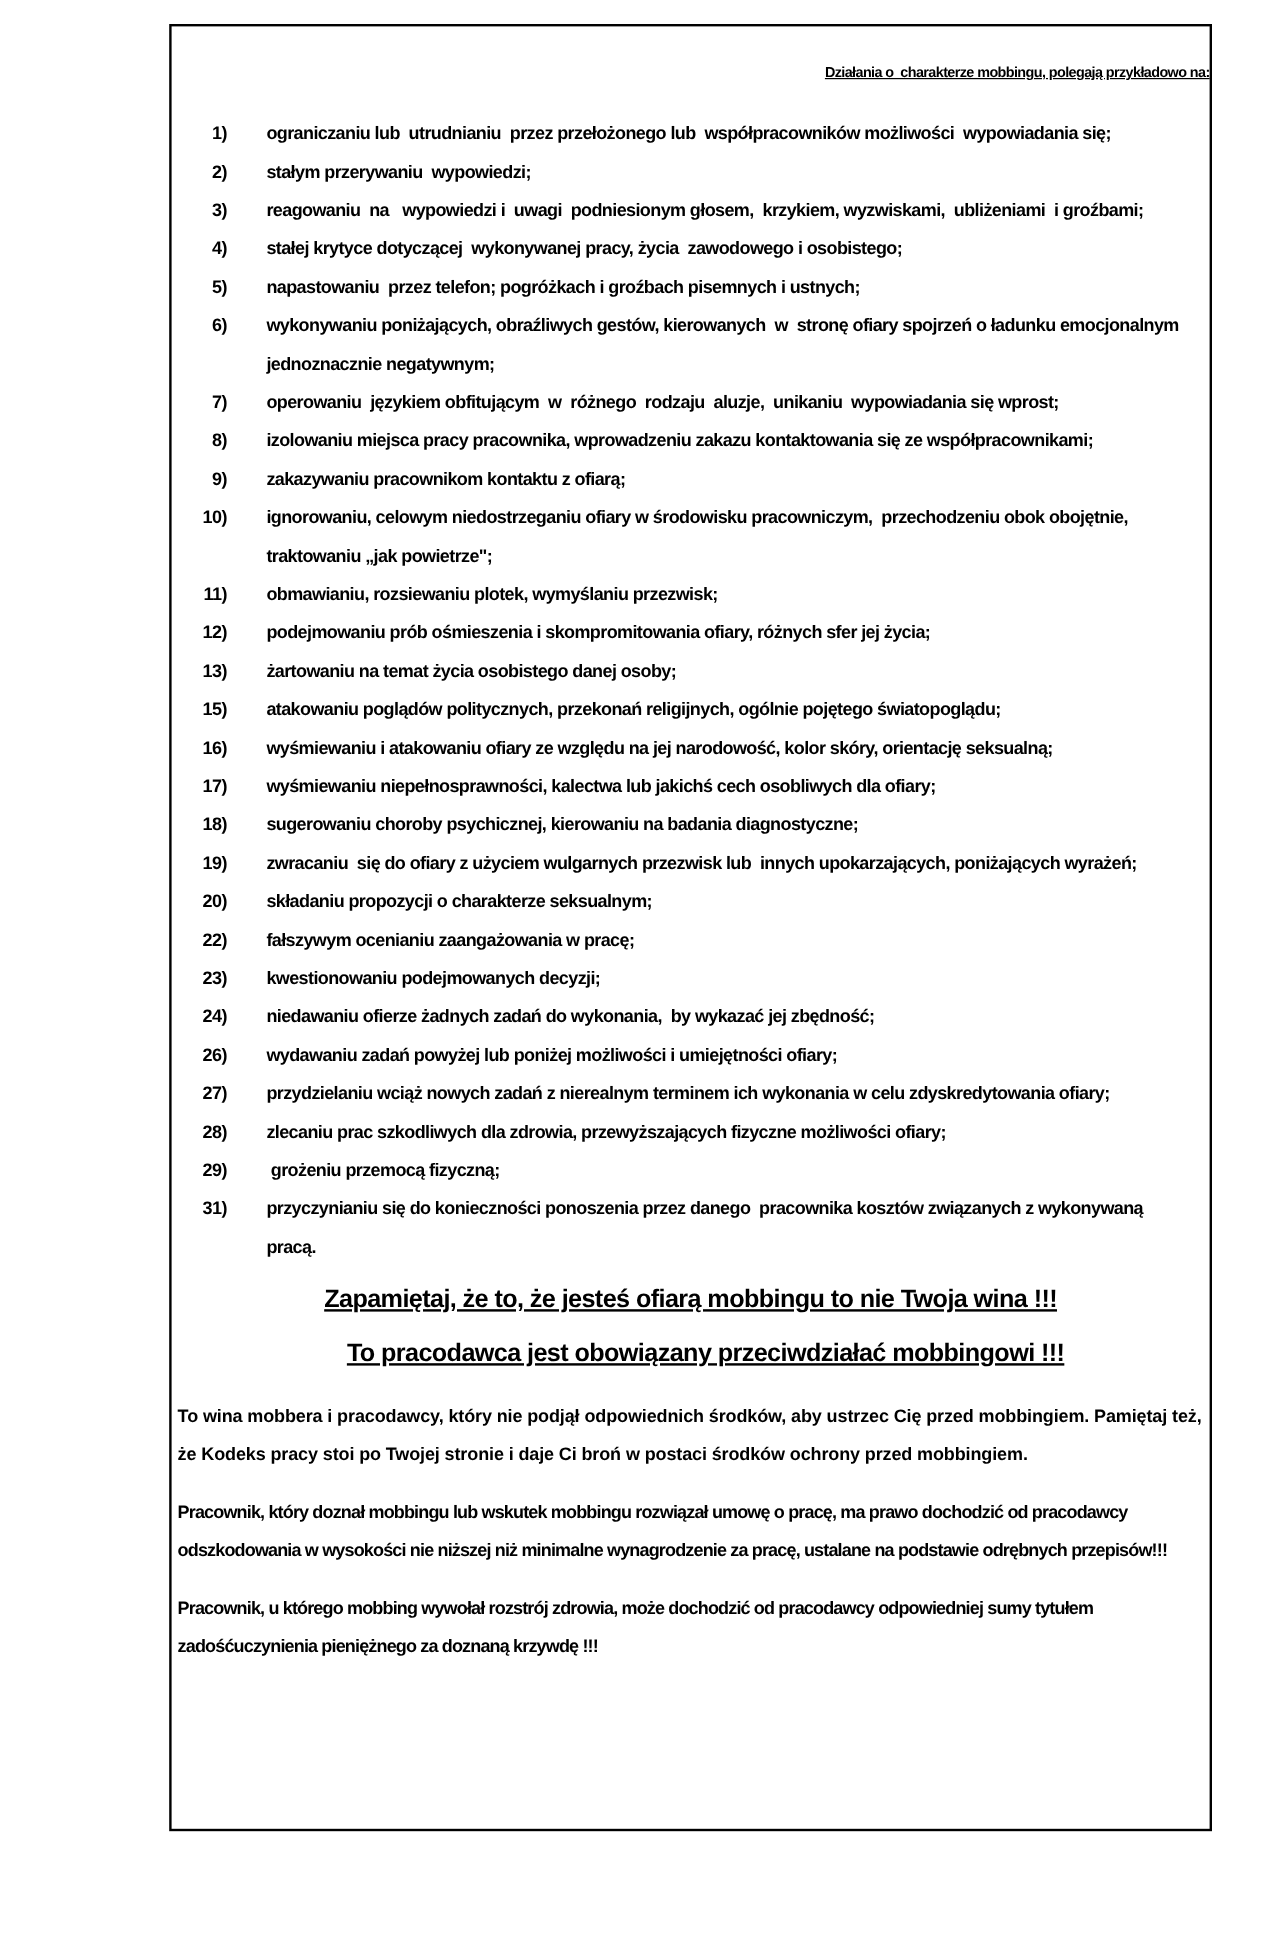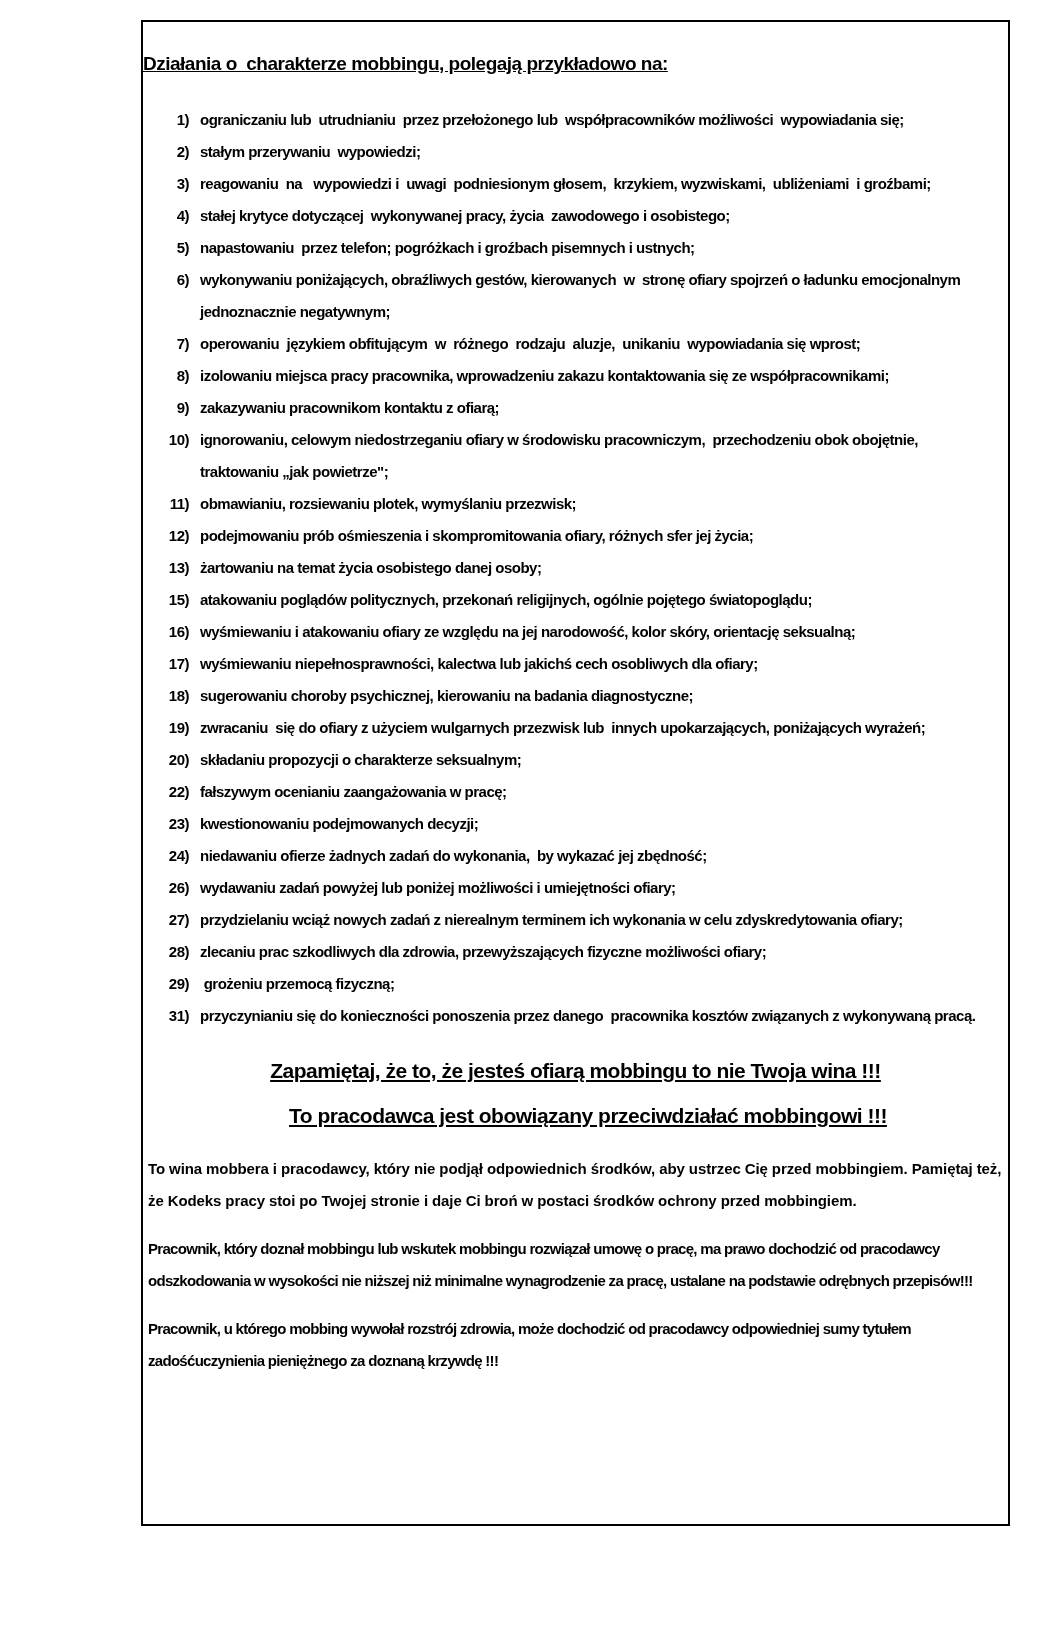--- a/index.html
+++ b/index.html
@@ -24,22 +24,22 @@
     top: 20px;
     width: 869px;
     height: 1506px;
     border: 2px solid #000000;
     box-sizing: border-box;
     background: #ffffff;
     font-weight: 700;
   }
   .doc-title {
     margin-top: 31px;
-    text-align: left;
-    font-size: 19px;
+    text-align: right;
+    font-size: 12px;
     letter-spacing: -0.5px;
     text-decoration: underline;
     white-space: pre-wrap;
   }
   .list {
     margin: 29px 16px 0 22px;
     font-size: 15px;
     line-height: 32px;
     letter-spacing: -0.5px;
   }
@@ -49,29 +49,30 @@
   }
   .num {
     flex: 0 0 24px;
     text-align: right;
     margin-right: 11px;
     white-space: nowrap;
   }
   .txt {
     flex: 1;
     white-space: pre-wrap;
+    margin-left: 22px;
   }
   .headline {
     text-align: center;
     font-size: 21px;
     letter-spacing: -0.5px;
     text-decoration: underline;
     white-space: pre-wrap;
   }
-  .headline.first { margin-top: 27px; }
+  .headline.first { margin-top: 15px; }
   .headline.second { margin-top: 21px; padding-left: 25px; }
   .paras {
     margin: 25px 5px 0 5px;
   }
   .para {
     margin: 0 0 17px 0;
     font-size: 15px;
     line-height: 31.5px;
     letter-spacing: -0.7px;
     white-space: pre-wrap;

